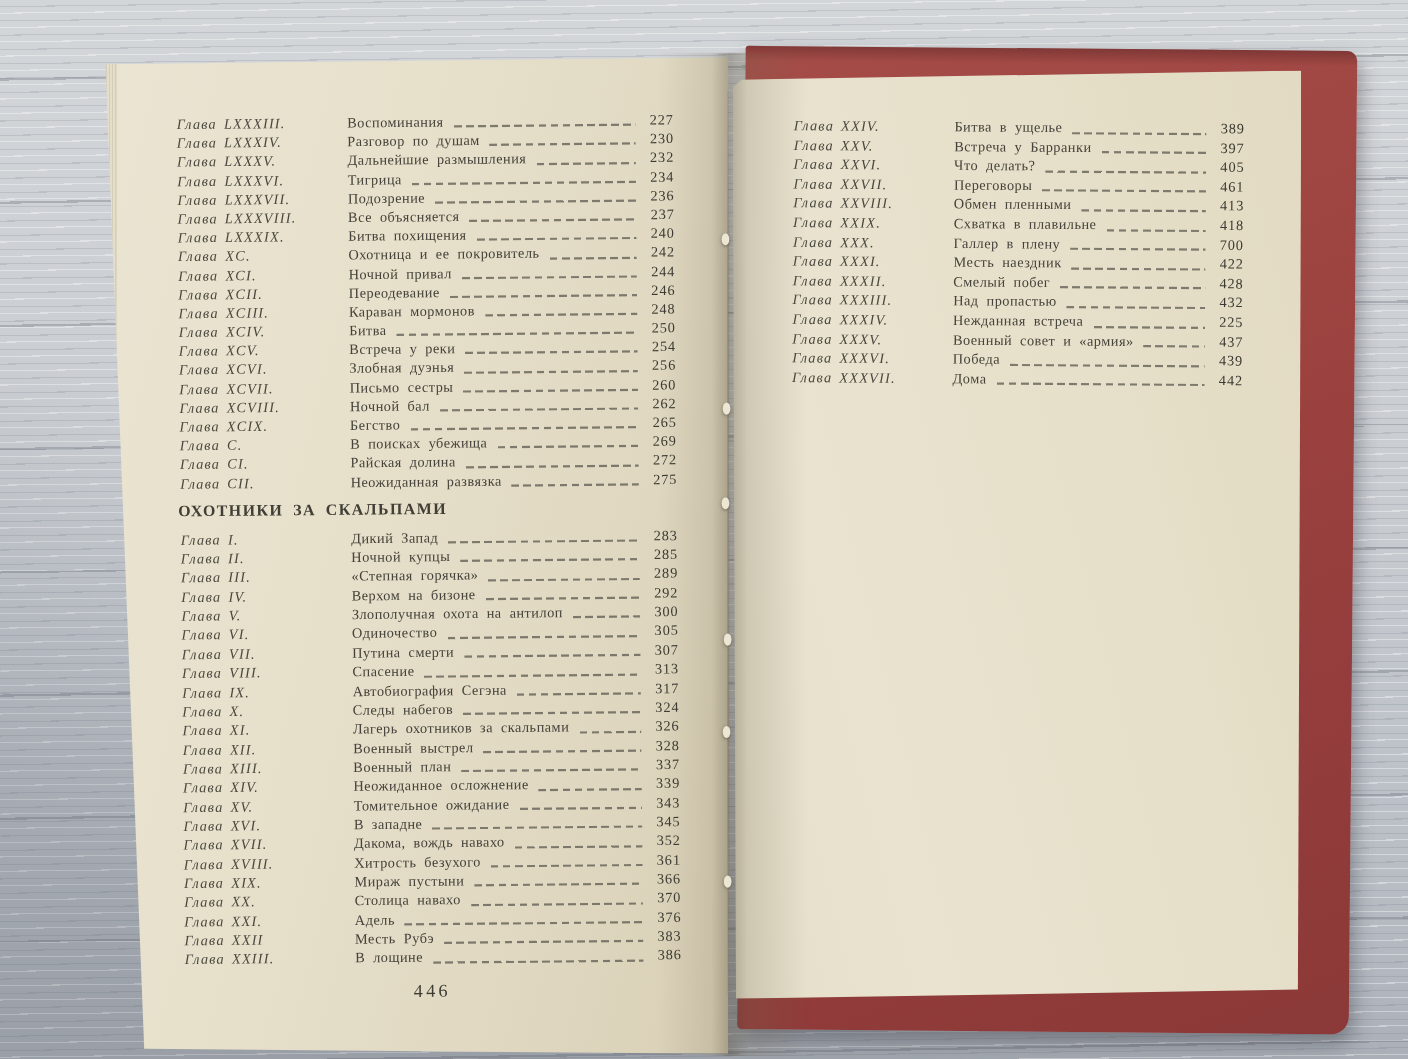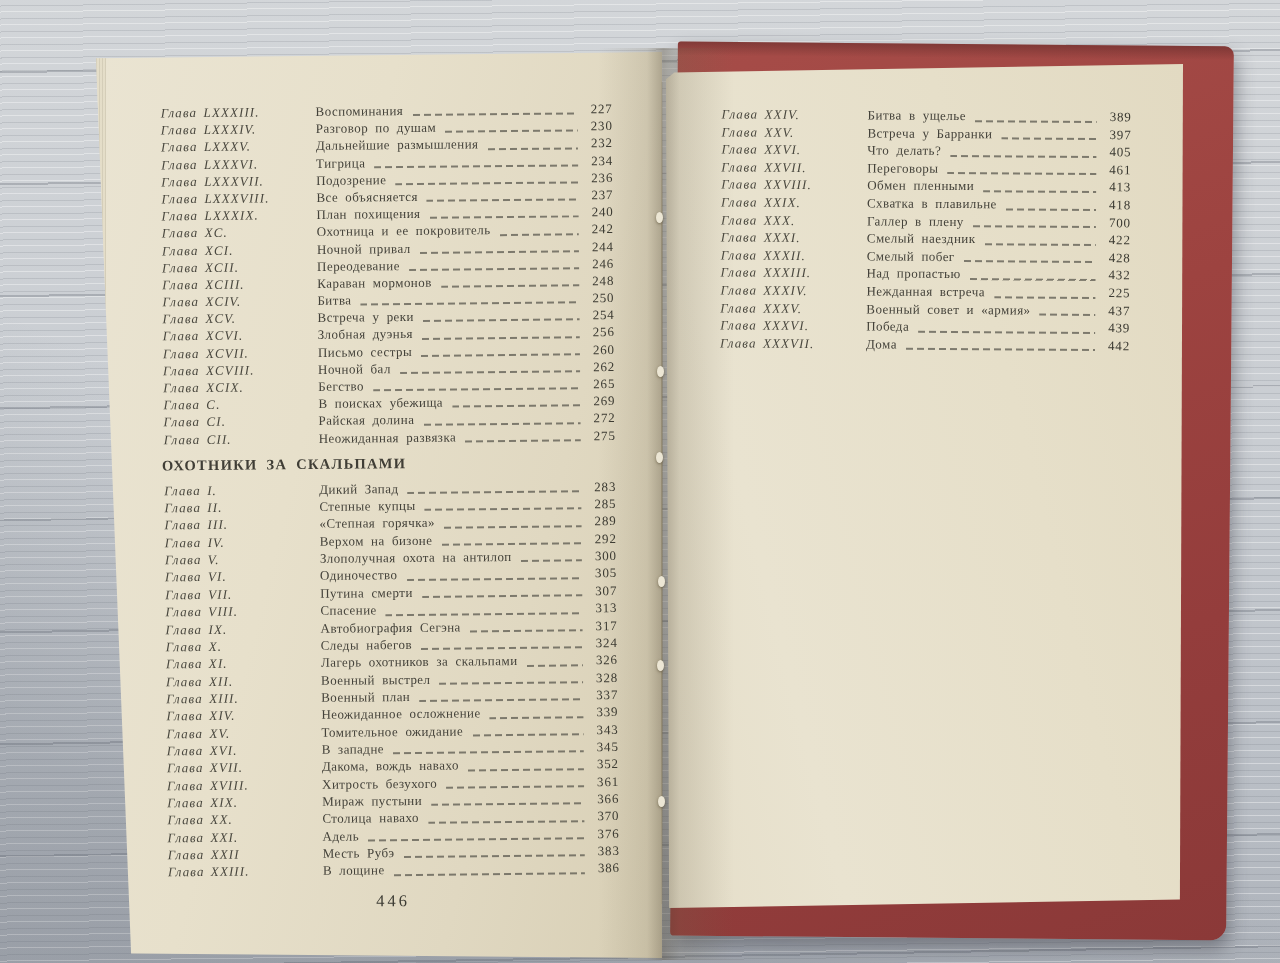--- a/index.html
+++ b/index.html
@@ -137,21 +137,21 @@
           <span class="num">236</span>
         </div>
         <div class="row">
           <span class="ch">Глава LXXXVIII.</span>
           <span class="t">Все объясняется</span>
           <span class="leader"></span>
           <span class="num">237</span>
         </div>
         <div class="row">
           <span class="ch">Глава LXXXIX.</span>
-          <span class="t">План похищения</span>
+          <span class="t">Битва похищения</span>
           <span class="leader"></span>
           <span class="num">240</span>
         </div>
         <div class="row">
           <span class="ch">Глава XC.</span>
           <span class="t">Охотница и ее покровитель</span>
           <span class="leader"></span>
           <span class="num">242</span>
         </div>
         <div class="row">
@@ -230,21 +230,21 @@
     <div class="section-heading">ОХОТНИКИ ЗА СКАЛЬПАМИ</div>
     <div class="rows-b">
         <div class="row">
           <span class="ch">Глава I.</span>
           <span class="t">Дикий Запад</span>
           <span class="leader"></span>
           <span class="num">283</span>
         </div>
         <div class="row">
           <span class="ch">Глава II.</span>
-          <span class="t">Степные купцы</span>
+          <span class="t">Ночной купцы</span>
           <span class="leader"></span>
           <span class="num">285</span>
         </div>
         <div class="row">
           <span class="ch">Глава III.</span>
           <span class="t">«Степная горячка»</span>
           <span class="leader"></span>
           <span class="num">289</span>
         </div>
         <div class="row">
@@ -412,21 +412,21 @@
           <span class="num">418</span>
         </div>
         <div class="row">
           <span class="ch">Глава XXX.</span>
           <span class="t">Галлер в плену</span>
           <span class="leader"></span>
           <span class="num">700</span>
         </div>
         <div class="row">
           <span class="ch">Глава XXXI.</span>
-          <span class="t">Смелый наездник</span>
+          <span class="t">Месть наездник</span>
           <span class="leader"></span>
           <span class="num">422</span>
         </div>
         <div class="row">
           <span class="ch">Глава XXXII.</span>
           <span class="t">Смелый побег</span>
           <span class="leader"></span>
           <span class="num">428</span>
         </div>
         <div class="row">

